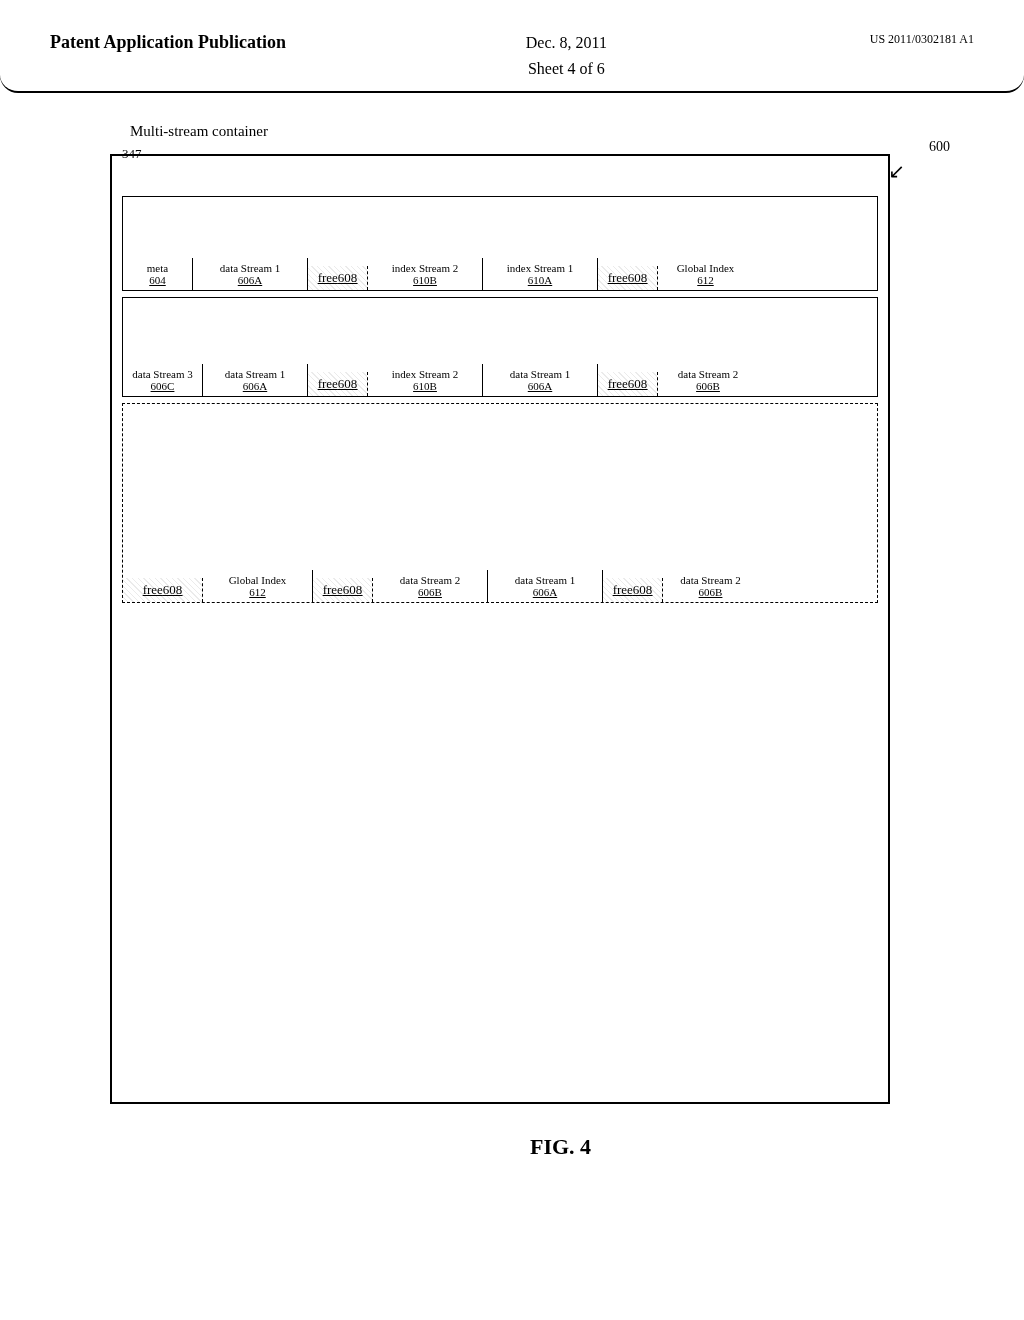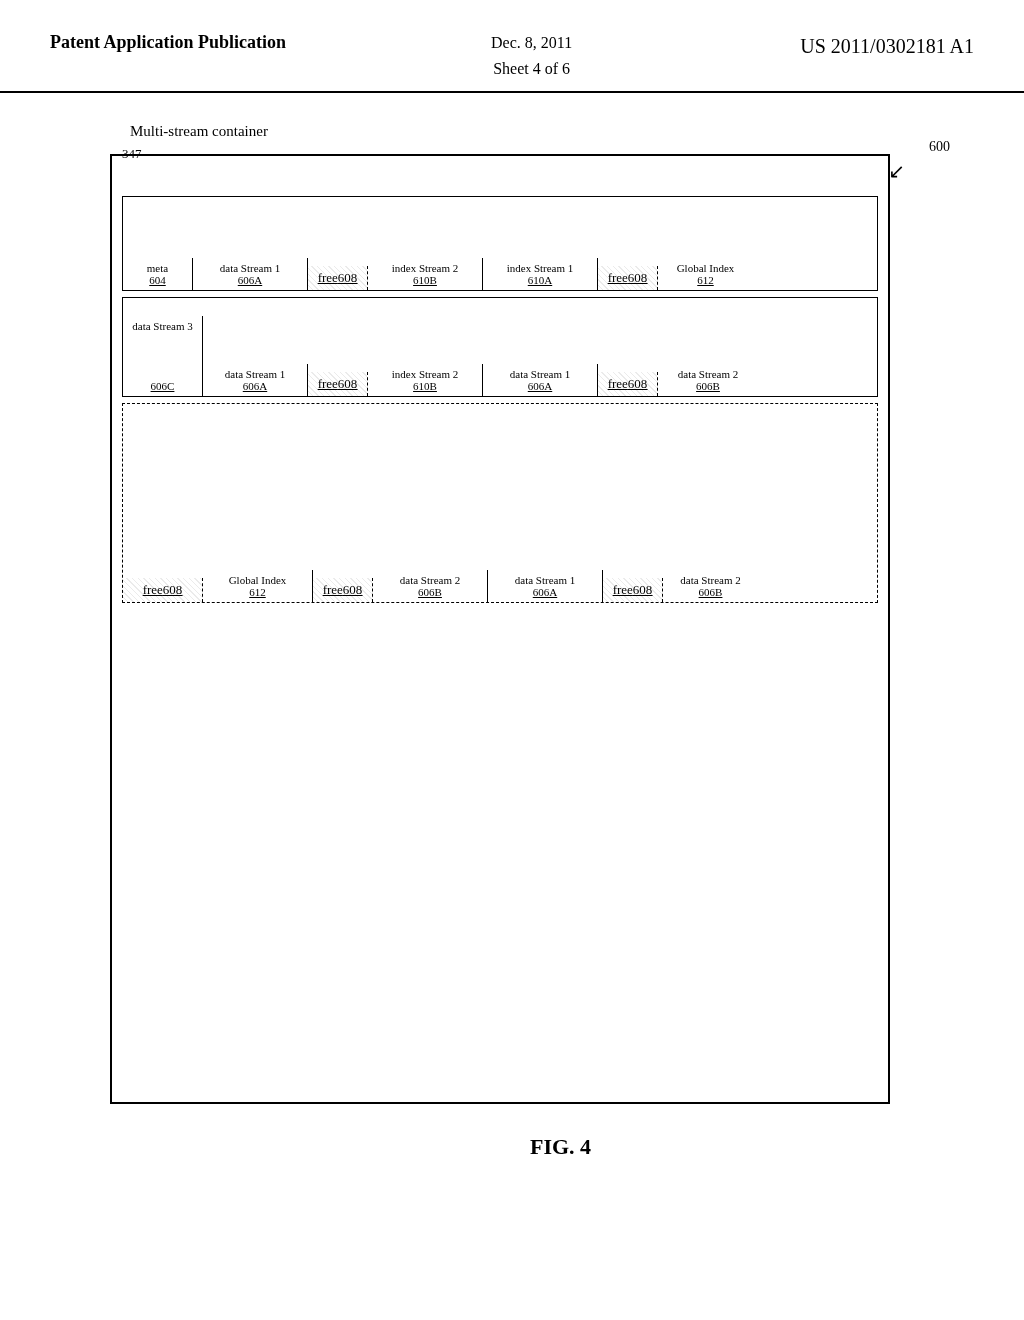--- a/index.html
+++ b/index.html
@@ -12,34 +12,35 @@
       overflow: hidden;
     }
 
     
     .header {
       display: flex;
       justify-content: space-between;
       align-items: flex-start;
       padding: 30px 50px 10px 50px;
       border-bottom: 2px solid #000;
+      border-radius: 18px;
     }
     .header-left {
       font-size: 18px;
       font-weight: bold;
       max-width: 380px;
       line-height: 1.4;
     }
     .header-center {
       font-size: 16px;
       text-align: center;
       line-height: 1.6;
     }
     .header-right {
-      font-size: 20px;
+      font-size: 12px;
       text-align: left;
       line-height: 1.6;
       margin-left: 23px;
     }
 
     
     .main {
       padding: 30px 50px;
       display: flex;
       flex-direction: column;
@@ -201,21 +202,21 @@
           <span>free</span>
           <span class="underline">608</span>
         </div>
         <div class="block" style="width:95px; border-right:none;">
           <span>Global Index</span>
           <span class="underline">612</span>
         </div>
       </div>
 
       <div class="row" style="min-height:100px; margin-top:6px;">
-        <div class="block" style="width:80px;gap:48px;">
+        <div class="block" style="width:80px;">
           <span>data Stream 3</span>
           <span class="underline">606C</span>
         </div>
         <div class="block" style="width:105px;">
           <span>data Stream 1</span>
           <span class="underline">606A</span>
         </div>
         <div class="dashed-block" style="width:60px;">
           <span>free</span>
           <span class="underline">608</span>

